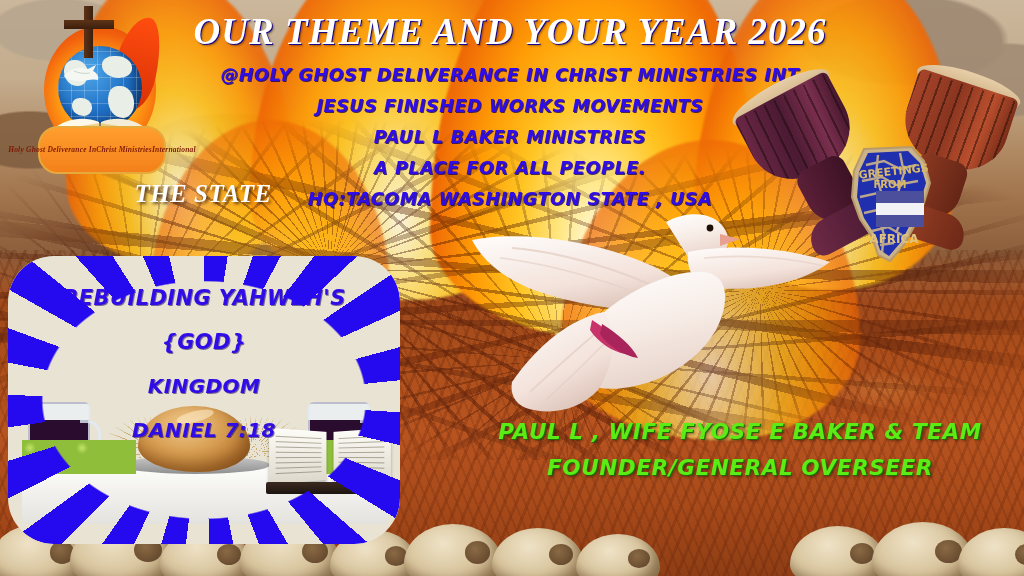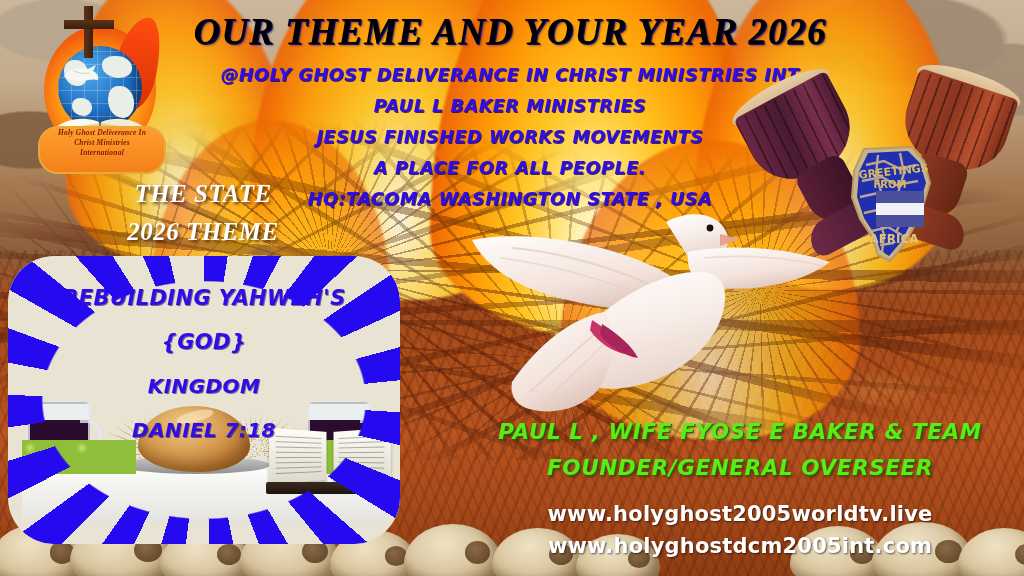--- a/index.html
+++ b/index.html
@@ -94,29 +94,29 @@
   .globe-grid{position:absolute;inset:0;border-radius:50%;
     background:repeating-linear-gradient(90deg,rgba(255,255,255,.22) 0 1px,transparent 1px 13px),
                repeating-linear-gradient(0deg,rgba(255,255,255,.22) 0 1px,transparent 1px 13px);}
   .logo-cross{position:absolute;left:56px;top:2px;width:9px;height:52px;background:linear-gradient(90deg,#5c3318,#3c1f0c);}
   .logo-cross-arm{position:absolute;left:36px;top:16px;width:50px;height:9px;background:linear-gradient(180deg,#5c3318,#3c1f0c);}
   .logo-dove{position:absolute;left:34px;top:58px;width:40px;height:22px;}
   .logo-book{position:absolute;left:22px;top:96px;width:100px;height:38px;}
   .logo-band{position:absolute;left:10px;top:122px;width:124px;height:44px;border-radius:20px;
     background:linear-gradient(180deg,#ff9e2e,#f4801a);
     border:2px solid #e8a93c;
-    display:flex;flex-direction:column;align-items:center;}
+    display:flex;align-items:center;justify-content:center;}
   .logo-band span{font-family:"Liberation Serif",serif;font-style:italic;font-weight:700;
     color:#7d1a05;font-size:7.5px;line-height:1.3;letter-spacing:.2px;white-space:nowrap;}
 
   
   .title{
     position:absolute;left:150px;top:10px;width:720px;text-align:center;
     font-family:"Liberation Serif",serif;font-weight:700;font-style:italic;
-    font-size:37px;letter-spacing:1px;color:#000000;
+    font-size:37px;letter-spacing:1px;color:#ffffff;
     text-shadow:1px 1px 0 #1a048a, 2px 2px 2px rgba(0,0,0,.35);
     white-space:nowrap;
   }
   .sublines{position:absolute;left:180px;top:60px;width:660px;text-align:center;}
   .subline{
     font-family:"DejaVu Sans",sans-serif;font-weight:700;font-style:italic;
     color:#2f0ce8;font-size:17.5px;letter-spacing:.6px;line-height:31px;
     text-shadow:1px 1px 0 rgba(20,0,90,.8);white-space:nowrap;
   }
 
@@ -320,29 +320,28 @@
       <span>Holy Ghost Deliverance In</span>
       <span>Christ Ministries</span>
       <span>International</span>
     </div>
   </div>
 
   <div class="title">OUR THEME AND YOUR YEAR 2026</div>
 
   <div class="sublines">
     <div class="subline">@HOLY GHOST DELIVERANCE IN CHRIST MINISTRIES INT</div>
+    <div class="subline">JESUS FINISHED WORKS MOVEMENTS</div>
     <div class="subline">PAUL L BAKER MINISTRIES</div>
-    <div class="subline">JESUS FINISHED WORKS MOVEMENTS</div>
     <div class="subline">A PLACE FOR ALL PEOPLE.</div>
     <div class="subline">HQ:TACOMA WASHINGTON STATE , USA</div>
   </div>
 
   <div class="year-theme">
     <div>THE STATE</div>
-    <div>2026 THEME</div>
   </div>
 
   <div class="panel">
     <div class="table-scene">
       <div class="tablecloth"></div>
       <div class="wheat w1"></div>
       <div class="wheat w2"></div>
       <div class="platter"></div>
       <div class="bread"></div>
       <div class="pitcher left"></div>
@@ -431,18 +430,14 @@
     <text x="56" y="30" font-family="DejaVu Sans, sans-serif" font-size="11" font-weight="bold" fill="#d8b96a" text-anchor="middle" transform="rotate(-6 56 30)">GREETINGS</text>
     <text x="52" y="43" font-family="DejaVu Sans, sans-serif" font-size="10" font-weight="bold" fill="#d8b96a" text-anchor="middle">FROM</text>
     <text x="56" y="98" font-family="DejaVu Sans, sans-serif" font-size="12" font-weight="bold" fill="#e0c37a" text-anchor="middle">AFRICA</text>
   </svg>
 
   <div class="founder">
     <div>PAUL L , WIFE FYOSE E BAKER &amp; TEAM</div>
     <div>FOUNDER/GENERAL OVERSEER</div>
   </div>
 
-  <div class="urls">
-    <div>www.holyghost2005worldtv.live</div>
-    <div>www.holyghostdcm2005int.com</div>
-  </div>
 
 </div>
 
 </body></html>

